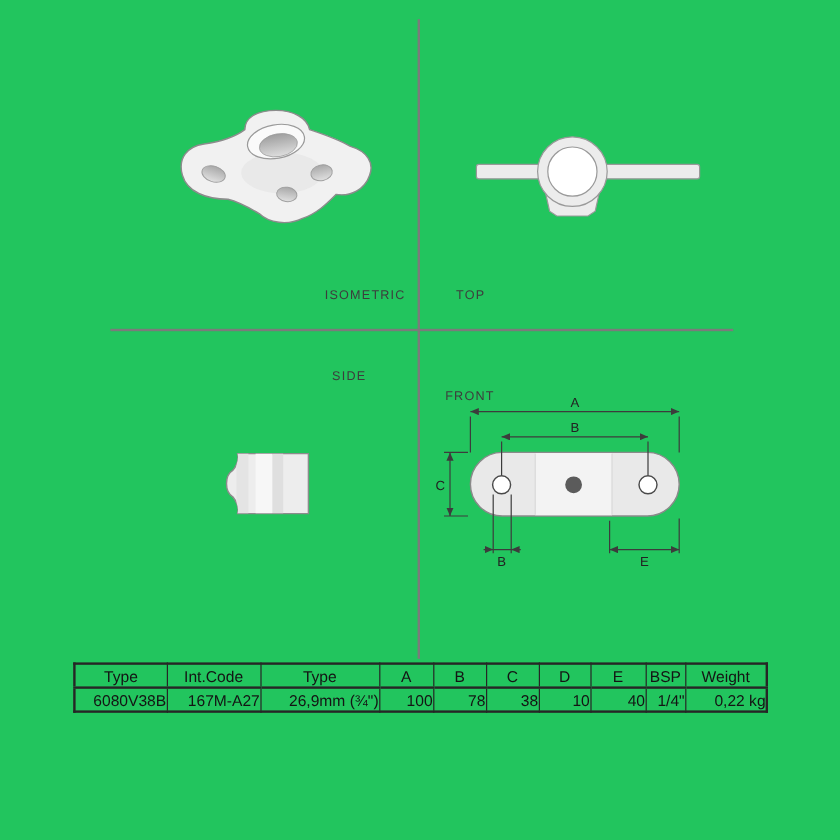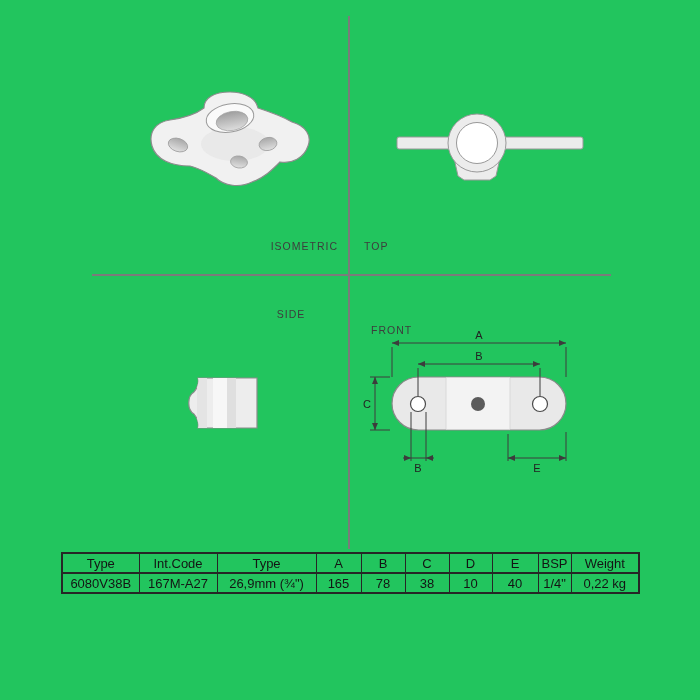--- a/index.html
+++ b/index.html
@@ -3,37 +3,37 @@
 <meta charset="utf-8">
 <style>
   html,body{margin:0;padding:0;background:#fff;}
   #page{position:relative;width:700px;height:700px;background:#22c55e;overflow:hidden;
         font-family:"Liberation Sans",sans-serif;}
   .divider{position:absolute;background:#7b7b7b;}
   #divider-v{left:348px;top:16px;width:2px;height:533px;}
   #divider-h{left:92px;top:274px;width:519px;height:2px;}
   .view-label{position:absolute;font-size:10.5px;letter-spacing:1px;color:#3d3d3d;}
   #label-isometric{left:256px;top:240px;width:82px;text-align:right;}
-  #label-top{left:364px;top:240px;}
+  #label-top{left:380px;top:240px;}
   #label-side{left:255px;top:308px;width:72px;text-align:center;}
   #label-front{left:371px;top:308px;margin-top:16px;}
   .viewsvg{position:absolute;}
   #iso-view{left:140px;top:88px;}
   #top-view{left:390px;top:100px;}
   #side-view{left:185px;top:372px;}
   #front-view{left:360px;top:328px;}
   
   #spec-table{position:absolute;left:61px;top:552px;border-collapse:collapse;
               table-layout:fixed;font-size:13px;color:#141414;}
   #spec-table{border:2px solid #262626;}
   #spec-table th,#spec-table td{border-left:1px solid #262626;padding:0;margin:0;
               text-align:center;vertical-align:middle;font-weight:normal;
               white-space:nowrap;overflow:hidden;}
   #spec-table th{height:18px;border-bottom:2px solid #262626;}
-  #spec-table td{height:18px;}
+  #spec-table td{height:18px;text-align:right;}
   #spec-table tr td:first-child,#spec-table tr th:first-child{border-left:none;}
   svg text{font-family:"Liberation Sans",sans-serif;font-size:11px;fill:#222;}
 </style>
 </head>
 <body>
 
 <div id="page">
 
   <div id="divider-v" class="divider"></div>
   <div id="divider-h" class="divider"></div>
@@ -155,21 +155,21 @@
         <th>E</th>
         <th>BSP</th>
         <th>Weight</th>
       </tr>
     </thead>
     <tbody>
       <tr>
         <td>6080V38B</td>
         <td>167M-A27</td>
         <td>26,9mm (¾")</td>
-        <td>165</td>
+        <td>100</td>
         <td>78</td>
         <td>38</td>
         <td>10</td>
         <td>40</td>
         <td>1/4"</td>
         <td>0,22 kg</td>
       </tr>
     </tbody>
   </table>
 

